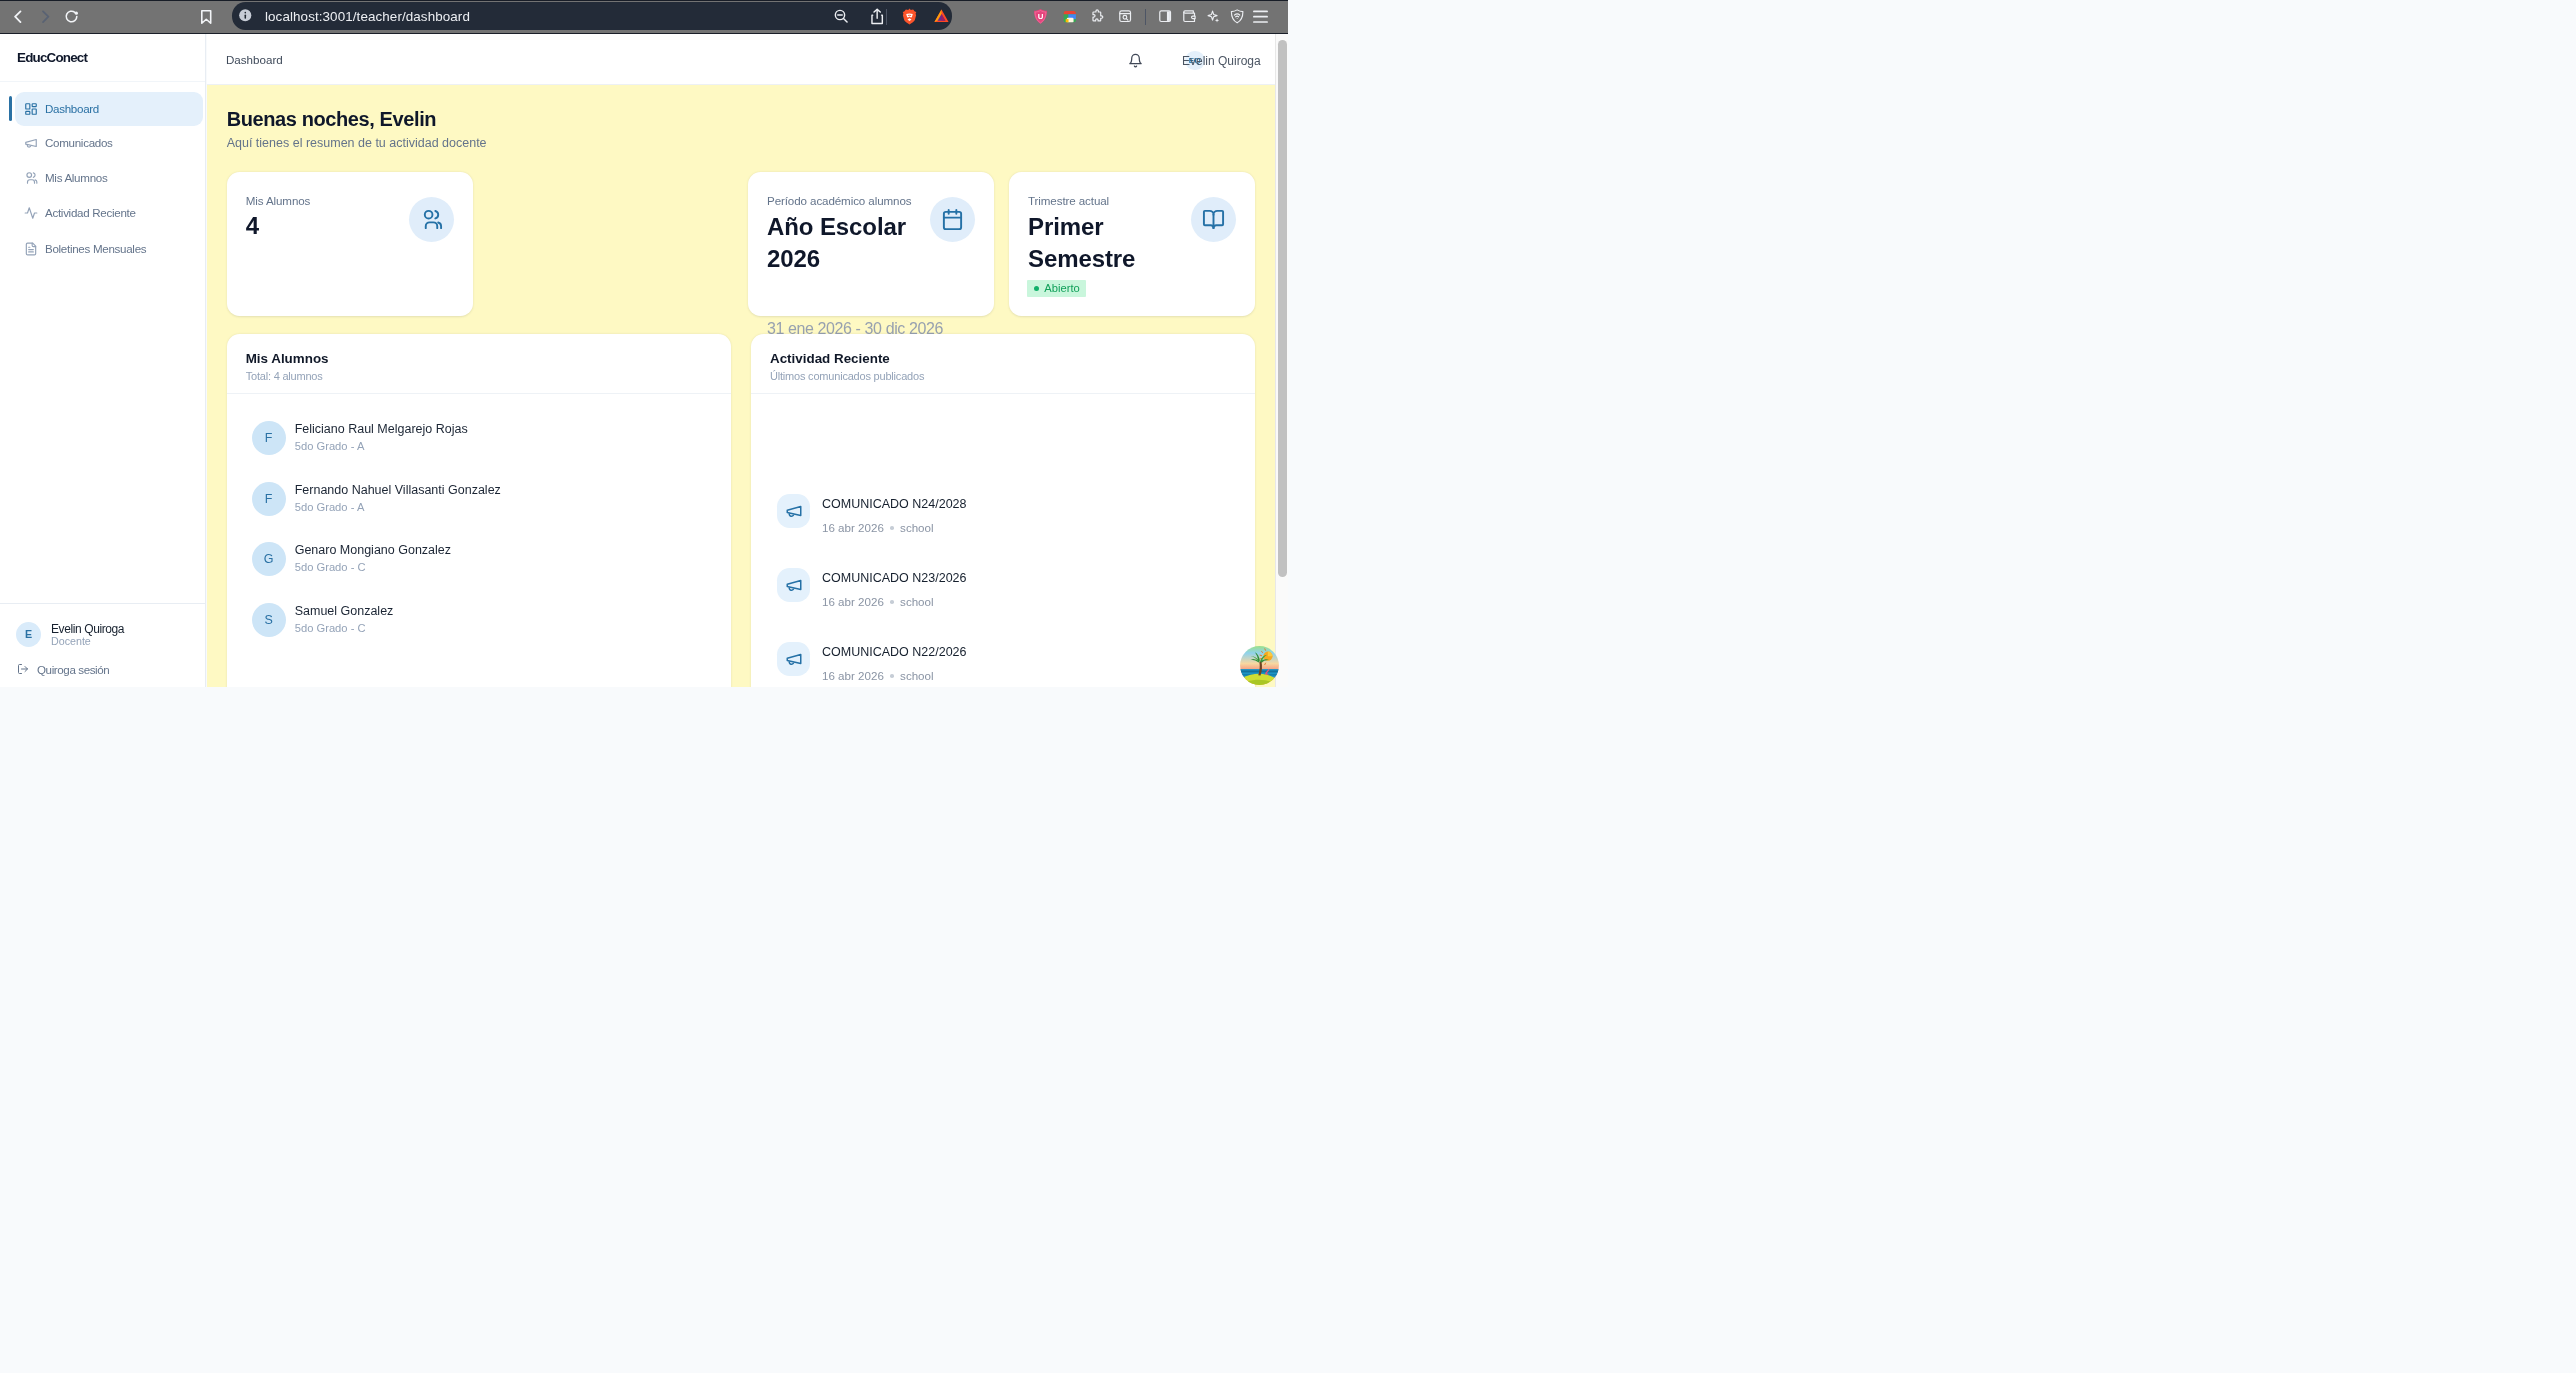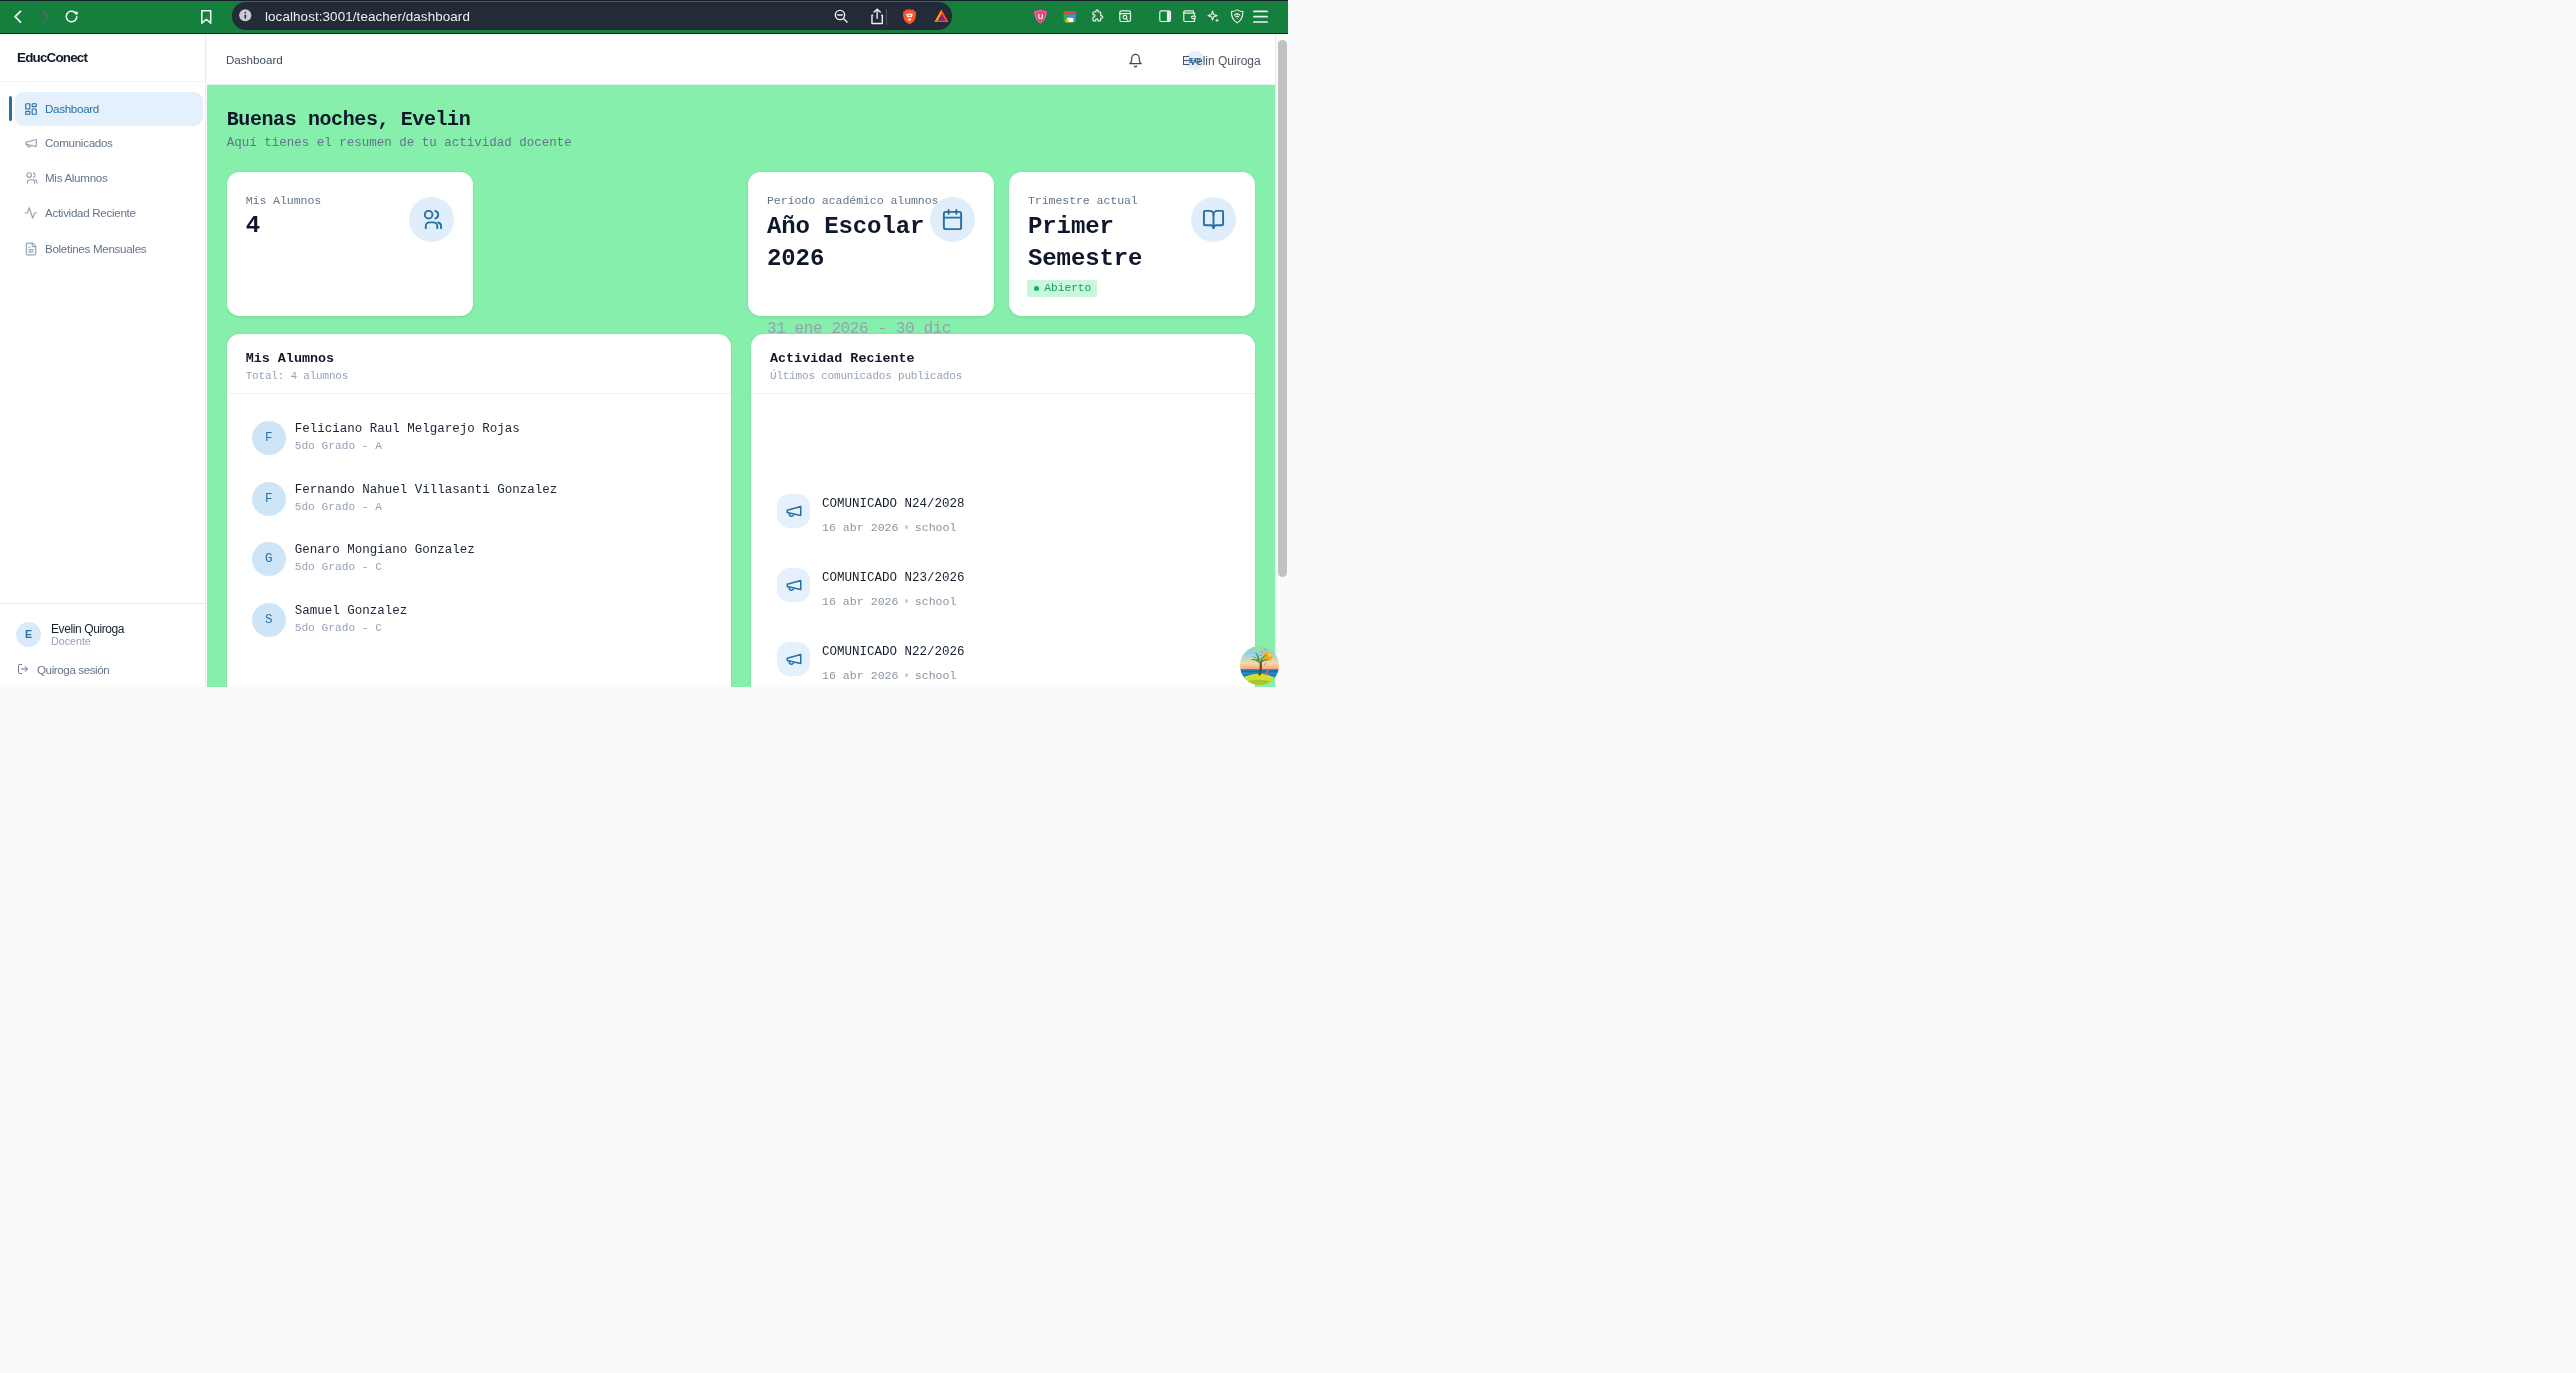--- a/index.html
+++ b/index.html
@@ -2,21 +2,21 @@
 <html style="font-size:14.3px"><head>
 <meta charset="utf-8">
 <style>
   * { margin:0; padding:0; box-sizing:border-box; }
   html,body { width:1288px; height:687px; overflow:hidden; }
   body { font-family:"Liberation Sans", sans-serif; background:#f8fafc; position:relative; }
   .abs { position:absolute; }
   svg { display:block; }
 
   
-  .chrome { position:absolute; left:0; top:0; width:1288px; height:34px; background:#15803d;text-align:center; }
+  .chrome { position:absolute; left:0; top:0; width:1288px; height:34px; background:#737373;text-align:center; }
   .chrome .topline { position:absolute; left:0; top:0; width:100%; height:1.3px; background:#181d27; }
   .chrome .botline { position:absolute; left:0; bottom:0; width:100%; height:0.9px; background:#1a1f29; }
   .urlbar { position:absolute; left:232px; top:2.2px; width:720px; height:28px; border-radius:13.4px; background:#232b38; }
   .urltext { position:absolute; left:265px; top:9.2px; font-size:13.4px; letter-spacing:0.1px; color:#edeff3; font-weight:500; }
 
   
   .sidebar { position:absolute; left:0; top:34px; width:206px; height:653px; background:#fff; border-right:0.9px solid #e8edf3; }
   .logo { position:absolute; left:17px; top:16px; font-size:13.4px; font-weight:bold; letter-spacing:-0.8px; color:#0f172a; }
   .sdiv1 { position:absolute; left:0; top:47px; width:205px; height:0.9px; background:#f1f5f9; }
   .nav { position:absolute; left:0; top:58px; width:205px; height:233px; }
@@ -34,21 +34,21 @@
   .slogout span { position:absolute; left:20px; top:0.9px; font-size:11.6px; letter-spacing:-0.4px; color:#64748b; white-space:nowrap; }
 
   
   .hdr { position:absolute; left:207px; top:34px; width:1081px; height:51px; background:#fff; border-bottom:0.9px solid #edf1f5; }
   .crumb { position:absolute; left:19px; top:19.4px; font-size:11.6px; color:#3f4a5a; }
   .bell { position:absolute; left:921px; top:19px; width:15px; height:15px; }
   .hav { position:absolute; left:949px; top:16.5px; width:19.7px; height:19.7px; border-radius:50%; background:#e4f0fb; color:#2173a8; font-weight:bold; font-size:8px; text-align:center; line-height:19.7px; letter-spacing:0.2px;margin-left:29px; }
   .hname { position:absolute; left:975px; top:20px; font-size:12px; color:#4b5563; }
 
   
-  .content { position:absolute; left:207px; top:85px; width:1068px; height:602px; background:#86efac;font-family:Liberation Mono, monospace; }
+  .content { position:absolute; left:207px; top:85px; width:1068px; height:602px; background:#fef9c3; }
   .h1 { position:absolute; left:19.7px; top:23px; font-size:20px; font-weight:bold; letter-spacing:-0.4px; color:#0f172a; }
   .sub { position:absolute; left:19.7px; top:51px; font-size:12.5px; color:#64748b; }
 
   .card { position:absolute; background:#fff; border-radius:12.5px; box-shadow:0 0.9px 2.7px rgba(16,24,40,.07), 0 0.9px 1.8px rgba(16,24,40,.04); }
   .stat { top:87px; width:246px; height:144px; }
   .stat .lbl { position:absolute; left:19px; top:22px; font-size:11.6px; letter-spacing:-0.1px; color:#64748b; }
   .stat .num { position:absolute; left:19px; top:40px; font-size:24px; font-weight:bold; color:#0f172a; }
   .stat .circ { position:absolute; right:19px; top:24.6px; width:45px; height:45px; border-radius:50%; background:#e0edfa; display:flex; align-items:center; justify-content:center; }
   .stat .big { position:absolute; left:19px; top:39px; font-size:24px; line-height:32px; font-weight:bold; letter-spacing:-0.1px; color:#0f172a; }
   .stat .date { position:absolute; left:19px; top:110px; font-size:16px; letter-spacing:-0.4px; color:#97a1b0;margin-top:38px; }

